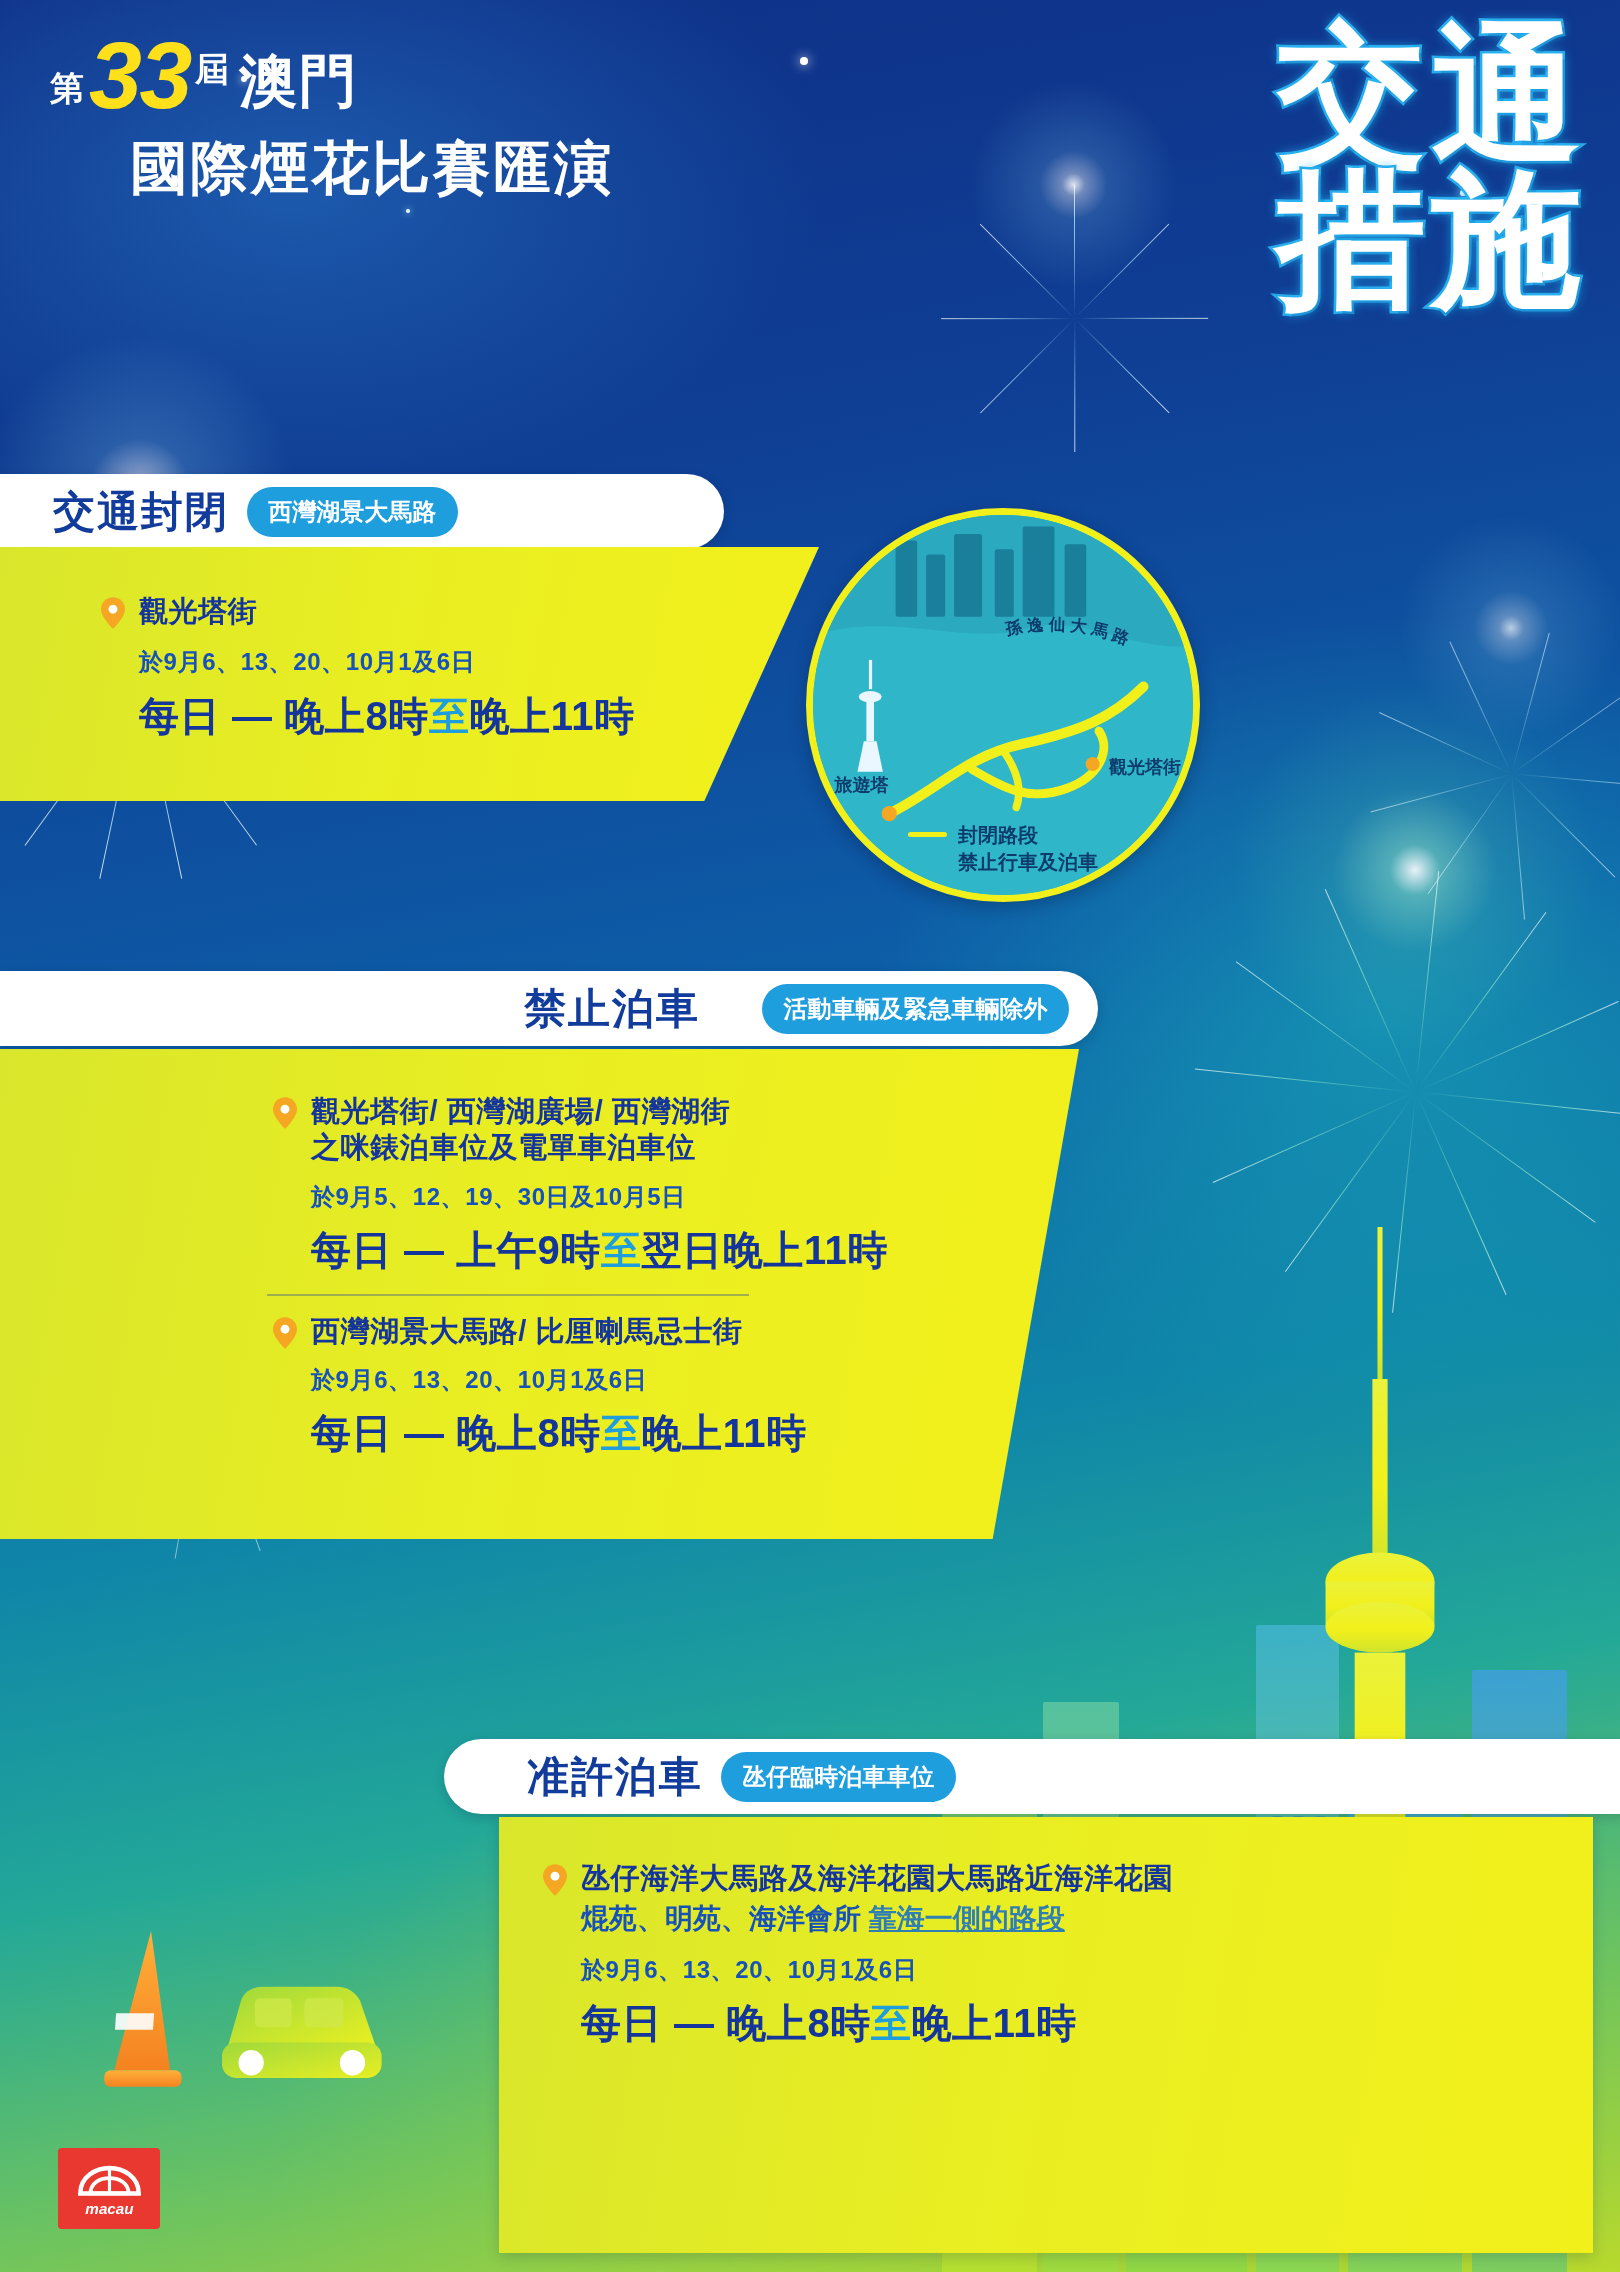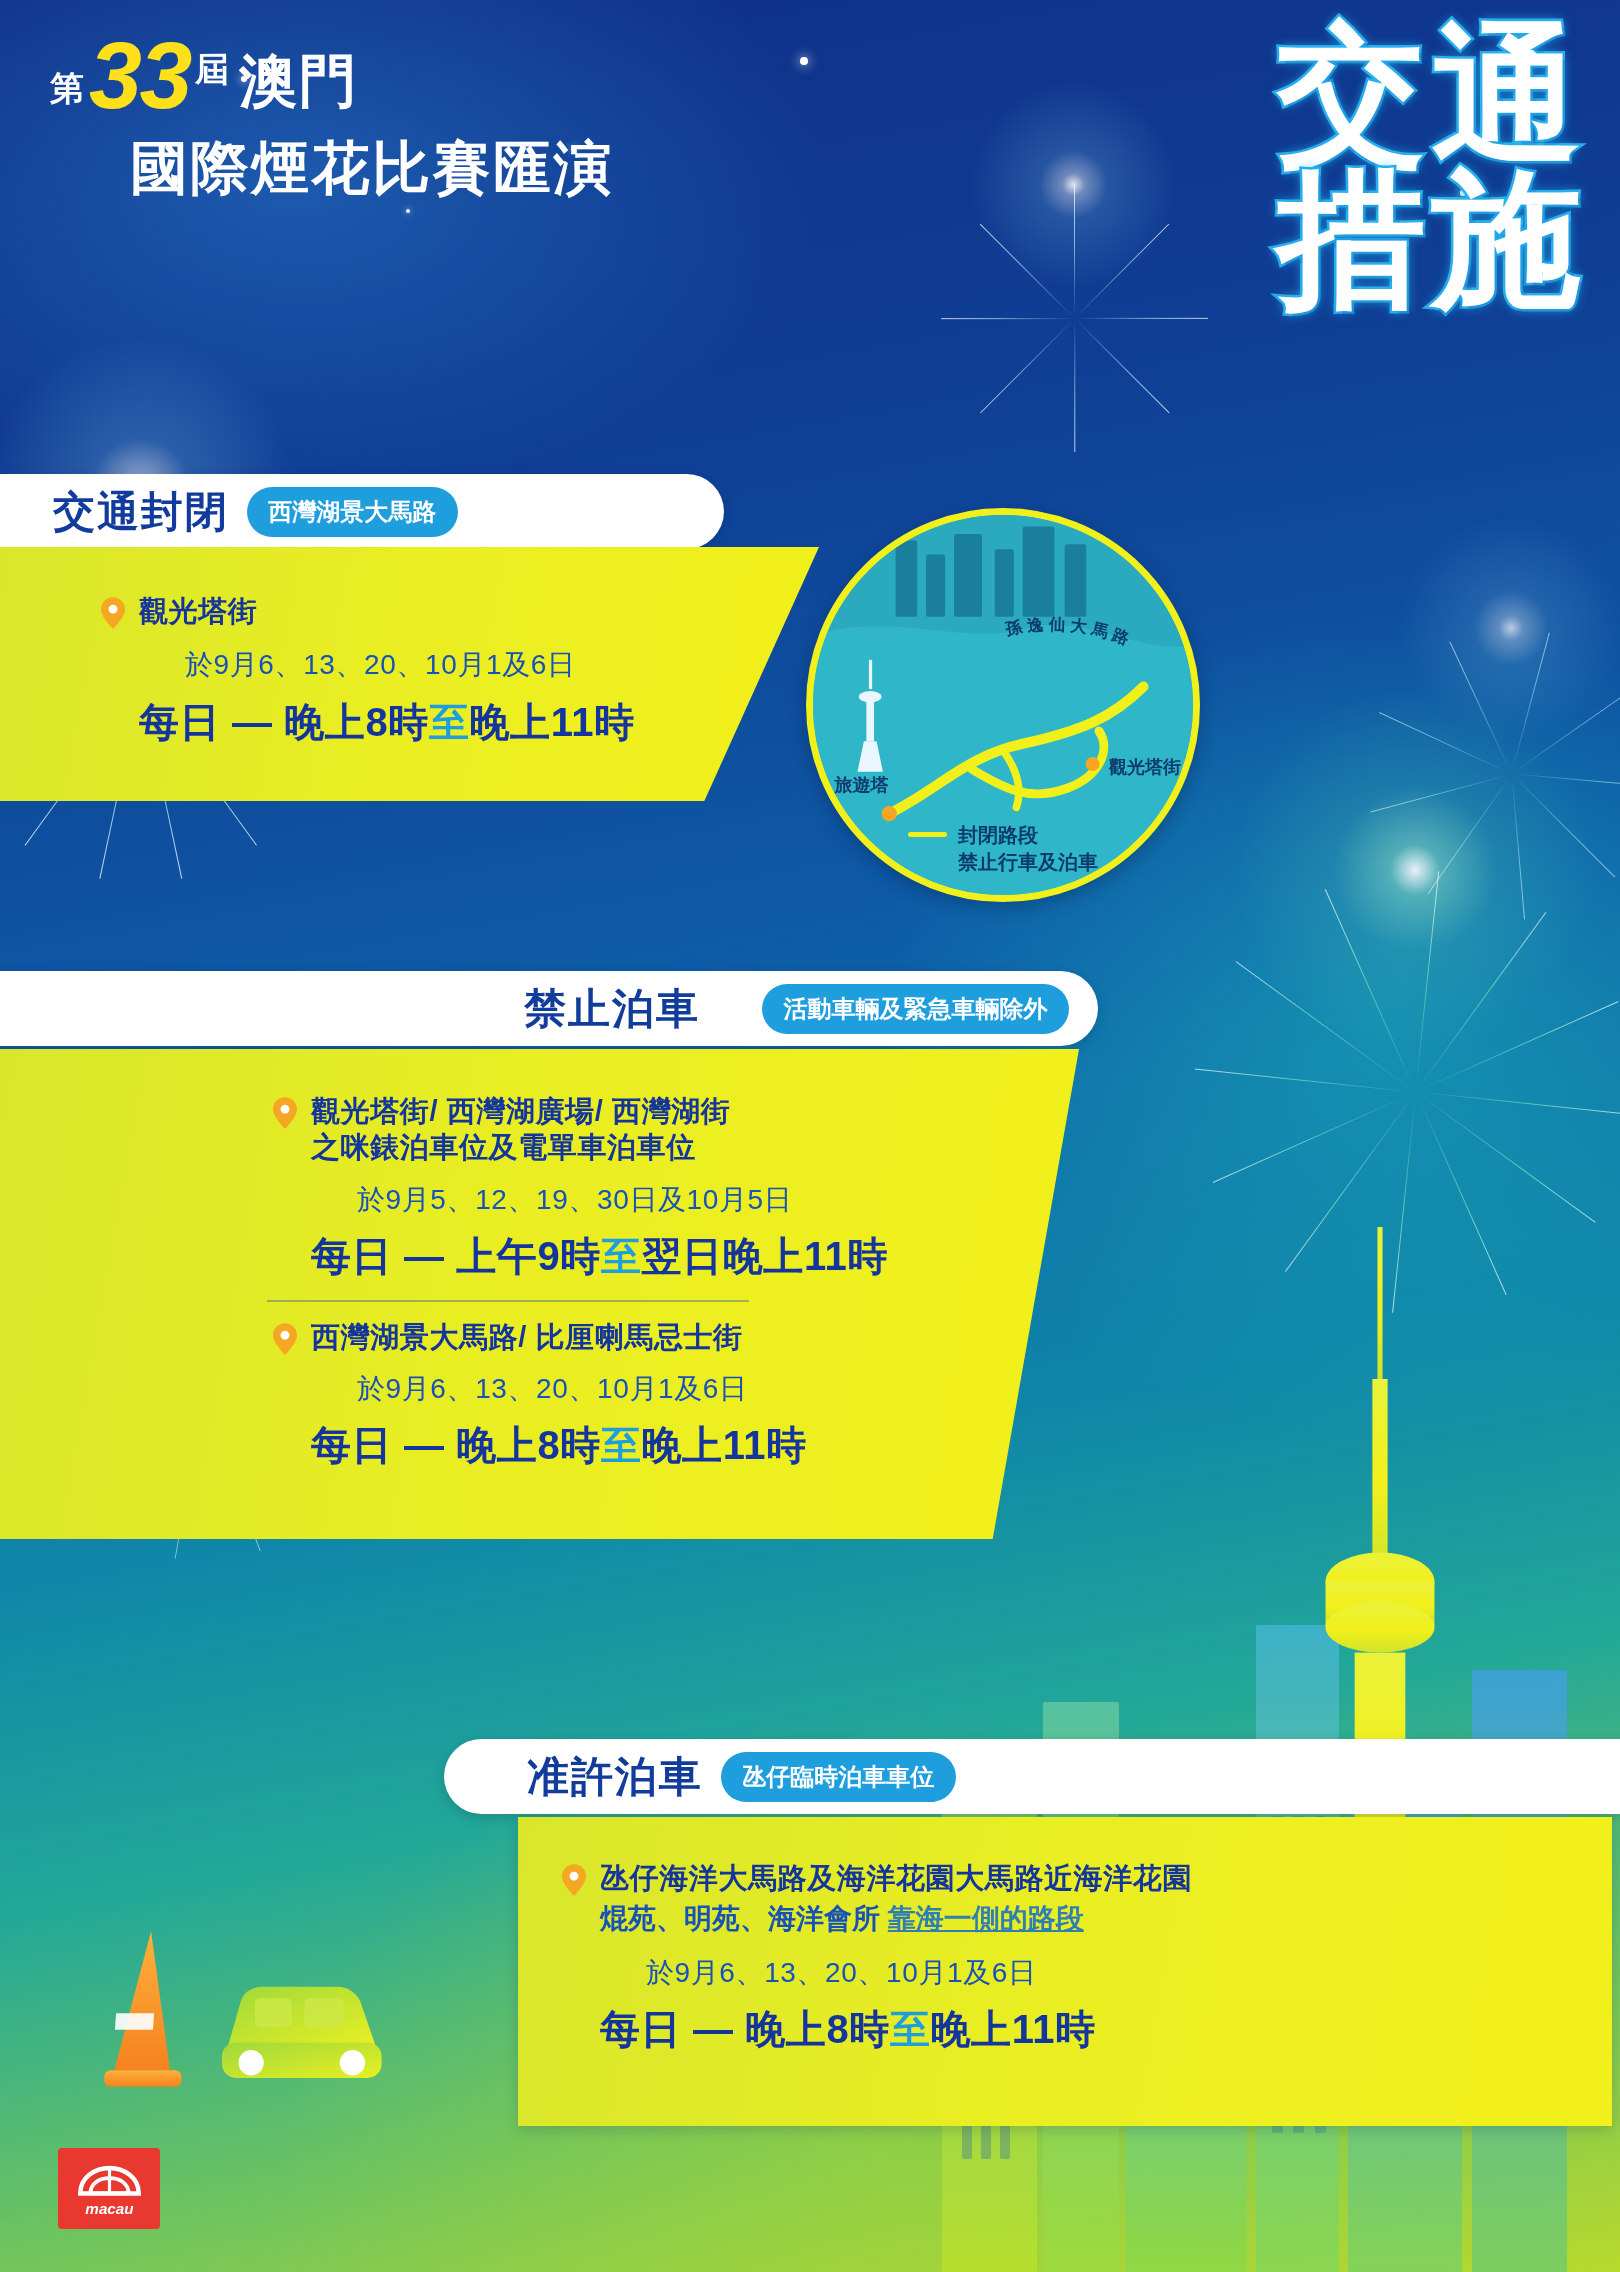--- a/index.html
+++ b/index.html
@@ -91,21 +91,21 @@
     background: linear-gradient(100deg, #d9e62b 0%, #e9ee22 45%, #f2f01b 100%);
     box-shadow: 0 5.1px 12.7px rgba(0,30,70,0.18);
   }
 
   .item { position: relative; padding-left: 44px; }
   .pin {
     position: absolute; left: 6.3px; top: 3.8px; width: 24px; height: 32px;
   }
   .line-main { font-size: 29px; font-weight: 700; color: #14359c; letter-spacing: 0.6px; line-height: 1.25; }
   .line-sub { font-size: 28px; font-weight: 700; color: #1652b8; line-height: 1.3; }
-  .line-date { font-size: 28px; font-weight: 400; color: #1652b8; margin-top: 6.3px; letter-spacing: 0.6px; margin-left: 46px; }
+  .line-date { font-size: 24px; font-weight: 700; color: #1652b8; margin-top: 6.3px; letter-spacing: 0.6px; }
   .line-time { font-size: 40px; font-weight: 700; color: #14359c; margin-top: 3.8px; letter-spacing: 0.6px; }
   .line-time .hl { color: #1f9ede; }
   .note-gray { color: #2f7fb5; font-weight: 700; text-decoration: underline; }
   .divider { height: 1.9px; background: rgba(20,60,160,0.35); margin: 16.5px 0 16.5px 0; width: 88%; }
 
   
   .mapwrap {
     position: absolute; width: 394px; height: 394px; border-radius: 50%;
     background: #2fb7c9; border: 7.6px solid #f2f01b; overflow: hidden;
     box-shadow: 0 5.1px 16.5px rgba(0,20,60,0.3);
@@ -357,21 +357,21 @@
         <span>每日 — </span><span>晚上8時</span><span class="hl">至</span><span>晚上11時</span>
       </div>
     </div>
   </div>
 
   <div class="sec-head right-rounded-both" style="left:444px; top:1739px; width:1181px; padding-left:83px;">
     <span class="sec-title">准許泊車</span>
     <span class="sec-badge">氹仔臨時泊車車位</span>
   </div>
 
-  <div class="panel" style="left:518px; top:1817px; width:1094px; height:309px;">
+  <div class="panel" style="left:499px; top:1817px; width:1094px; height:436px;">
     <div class="item" style="margin:43px 0 0 38px;">
       <svg class="pin" viewBox="0 0 38 50">
         <path d="M19 0C8.5 0 0 8.5 0 19c0 13 19 31 19 31s19-18 19-31C38 8.5 29.5 0 19 0z" fill="#f5a623"></path>
         <circle cx="19" cy="19" r="7" fill="#ffffff"></circle>
       </svg>
       <div class="line-main">氹仔海洋大馬路及海洋花園大馬路近海洋花園</div>
       <div class="line-sub" style="margin-top:5.1px;">
         <span>焜苑、明苑、海洋會所</span>
         <span class="note-gray">靠海一側的路段</span>
       </div>

